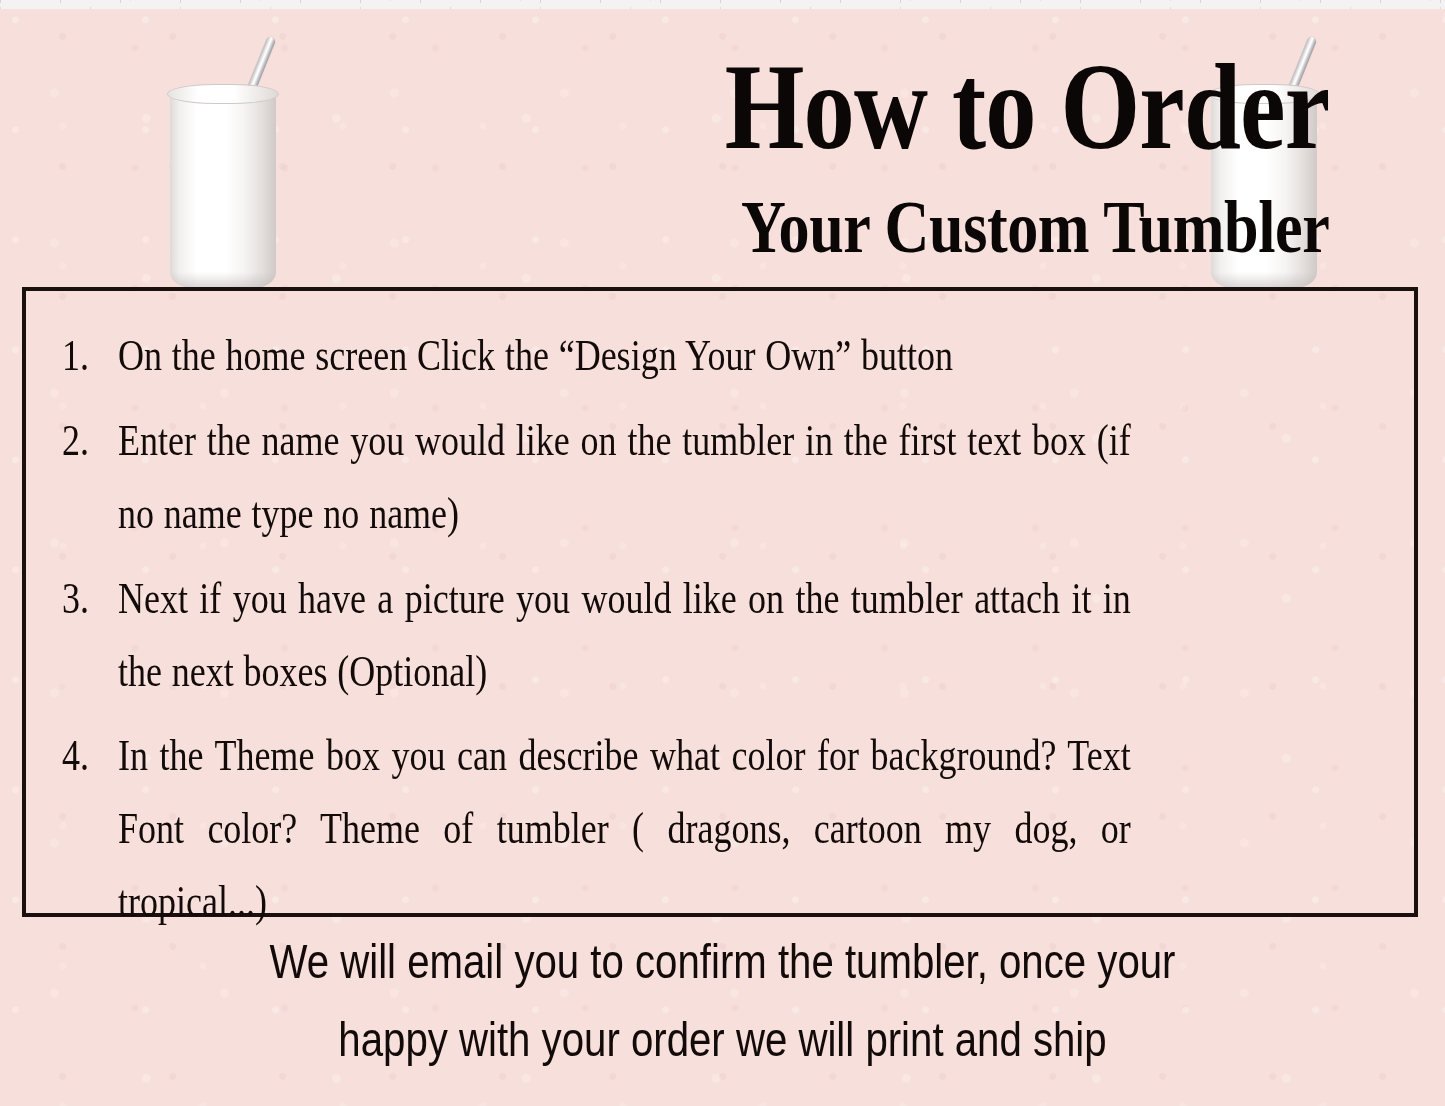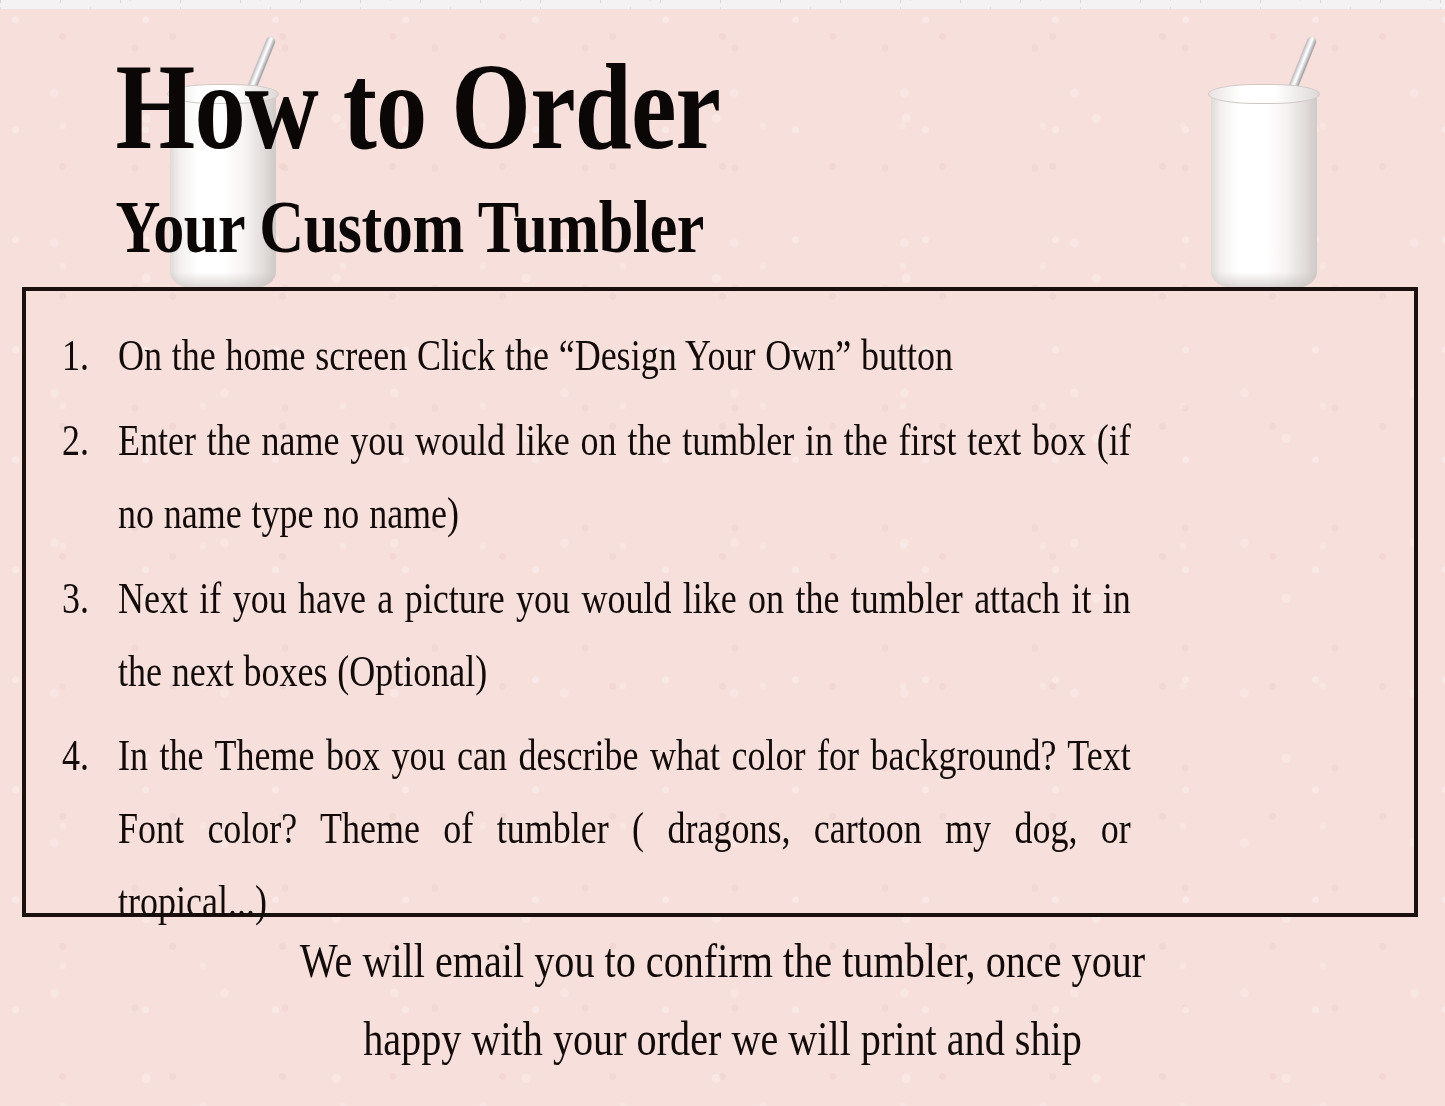--- a/index.html
+++ b/index.html
@@ -50,21 +50,21 @@
       linear-gradient(115deg, rgba(165,165,170,.18) 0 1px, transparent 1px 40px);
     background-size: 60px 9px, 90px 9px, 130px 9px;
   }
 
   
   .headline-block {
     position: absolute;
     top: 46px;
     left: 0;
     width: 1445px;
-    text-align: left;
+    text-align: right;
     z-index: 4;
   }
   .headline-main {
     font-family: "Liberation Serif", "DejaVu Serif", serif;
     font-weight: bold;
     font-size: 122px;
     line-height: 1.0;
     letter-spacing: -1px;
     color: #0b0706;
     transform: scaleX(.84);
@@ -191,21 +191,21 @@
   }
   .step-text.nojustify { text-align: left; }
 
   
   .closing {
     position: absolute;
     left: 40px;
     top: 922px;
     width: 1365px;
     text-align: center;
-    font-family: Liberation Serif, serif;
+    font-family: Liberation Sans, sans-serif;
     font-size: 49px;
     line-height: 1.60;
     color: #120b0a;
     z-index: 3;
   }
   .closing-line {
     transform: scaleX(.82);
     transform-origin: center center;
     white-space: nowrap;
   }

